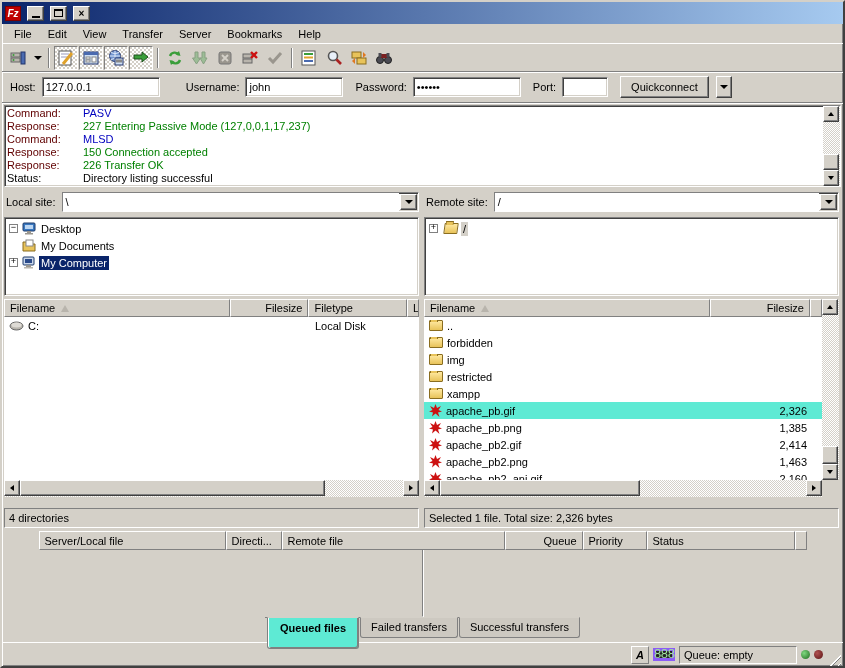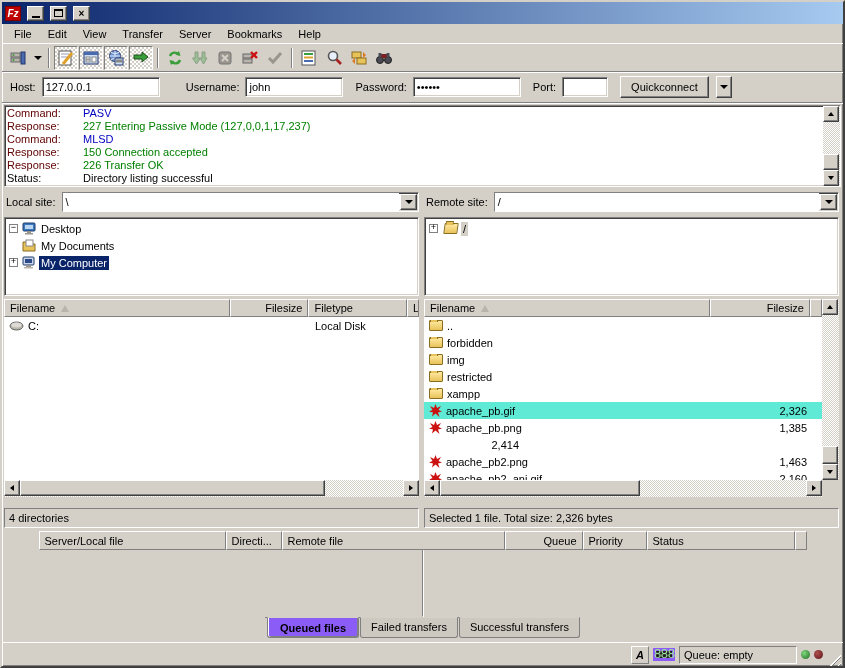--- a/index.html
+++ b/index.html
@@ -110,21 +110,21 @@
   .icon-folder::before{ content:""; position:absolute; top:-3px; left:0; width:6px; height:3px; background:#e8c35a; border:1px solid #8a6d1f; border-bottom:none; border-radius:1px 1px 0 0;}
   .icon-folder.open{ transform:skewX(-8deg);}
   .icon-star{ width:13px; height:13px; flex:0 0 auto;}
   .icon13{ width:14px; height:13px; flex:0 0 auto;}
   
   .queue{ flex:0 0 auto; display:flex; flex-direction:column; margin:1px; height:110px;align-items:center;}
   .queue-header{ height:19px; display:flex; flex:0 0 auto;}
   .queue-body{ flex:1; background:#fff;}
   .tabs{ height:24px; display:flex; align-items:flex-start; padding-left:2px; gap:1px; flex:0 0 auto; border-top:1px solid #808080;}
   .tab{ padding:3px 10px 4px; background:#cdc9c1; border:1px solid #808080; border-top:1px solid #d4d0c8; border-radius:0 0 3px 3px; margin-top:-1px;}
-  .tab.active{ background:#8b5cf6; font-weight:bold; border-top-color:#d4d0c8; padding:4px 12px 3px; position:relative; z-index:2;
+  .tab.active{ background:#5eead4; font-weight:bold; border-top-color:#d4d0c8; padding:4px 12px 14px; position:relative; z-index:2;
     box-shadow: inset 1px 0 0 #fff, inset -1px -1px 0 #808080;}
   
   .statusbar{ height:24px; flex:0 0 auto; display:flex; align-items:center; padding:0 2px; gap:4px;
     border-top:1px solid #fff;}
   .sb-spacer{ flex:1;}
   .type-ind{ width:18px; height:18px; border:1px solid; border-color:#fff #808080 #808080 #fff; display:flex; align-items:center; justify-content:center; font-style:italic; font-weight:bold;}
   .speed-ind{ width:22px; height:13px; background:#222; color:#9fe29f; font-size:13px; display:flex; align-items:center; justify-content:center; border:3px solid #8b5cf6; font-family:"Liberation Mono",monospace; letter-spacing:-1px;}
   .queue-box{ width:118px; height:18px; display:flex; align-items:center; padding:0 4px;}
   .led{ width:9px; height:9px; border-radius:50%;}
   .led.green{ background:radial-gradient(circle at 35% 35%, #7fd87f, #1d6b1d); }
@@ -513,20 +513,26 @@
                   <svg class="icon-star" viewBox="0 0 13 13">
                     <path d="M6.5 0 L8 4 L12 2 L9.5 6 L13 7.5 L9 8.5 L10.5 13 L6.5 9.5 L3 12.5 L4 8.5 L0 7.5 L3.5 6 L1 2 L5 4 Z" fill="#cc1111"></path>
                   </svg>
                   <span>apache_pb.png</span>
                 </div>
               <div class="cell num" style="width:100px">
                   <span>1,385</span>
                 </div>
             </div>
             <div class="file-row">
+              <div class="cell" style="width:288px">
+                  <svg class="icon-star" viewBox="0 0 13 13">
+                    <path d="M6.5 0 L8 4 L12 2 L9.5 6 L13 7.5 L9 8.5 L10.5 13 L6.5 9.5 L3 12.5 L4 8.5 L0 7.5 L3.5 6 L1 2 L5 4 Z" fill="#cc1111"></path>
+                  </svg>
+                  <span>apache_pb2.gif</span>
+                </div>
               <div class="cell num" style="width:100px">
                   <span>2,414</span>
                 </div>
             </div>
             <div class="file-row">
               <div class="cell" style="width:288px">
                   <svg class="icon-star" viewBox="0 0 13 13">
                     <path d="M6.5 0 L8 4 L12 2 L9.5 6 L13 7.5 L9 8.5 L10.5 13 L6.5 9.5 L3 12.5 L4 8.5 L0 7.5 L3.5 6 L1 2 L5 4 Z" fill="#cc1111"></path>
                   </svg>
                   <span>apache_pb2.png</span>

